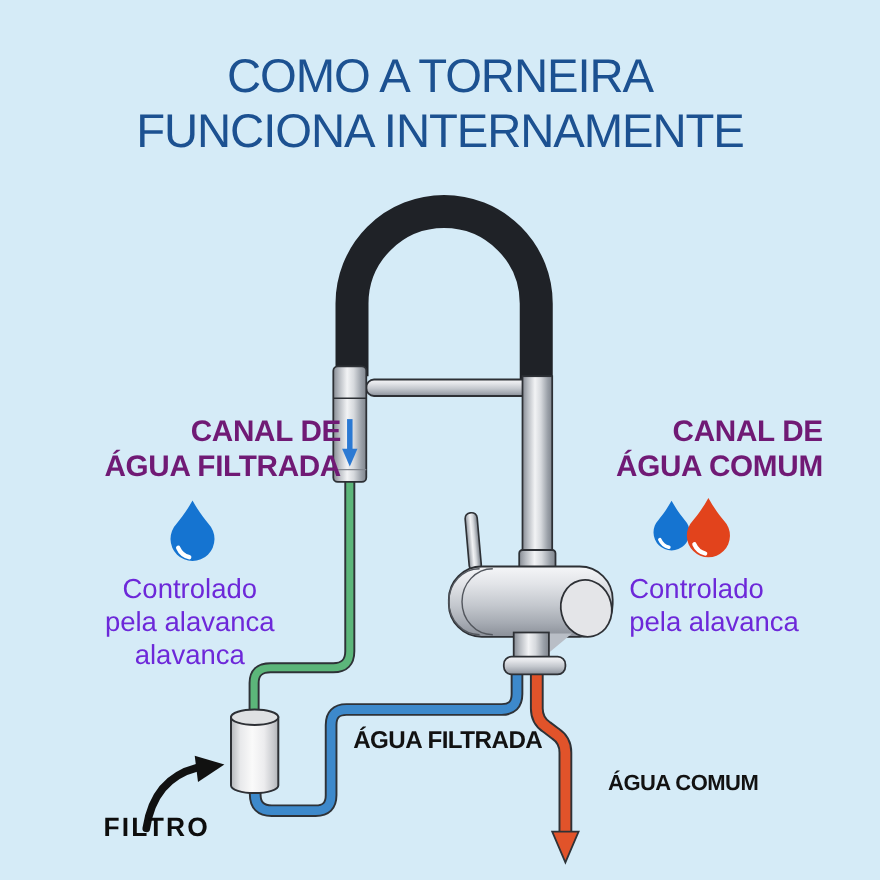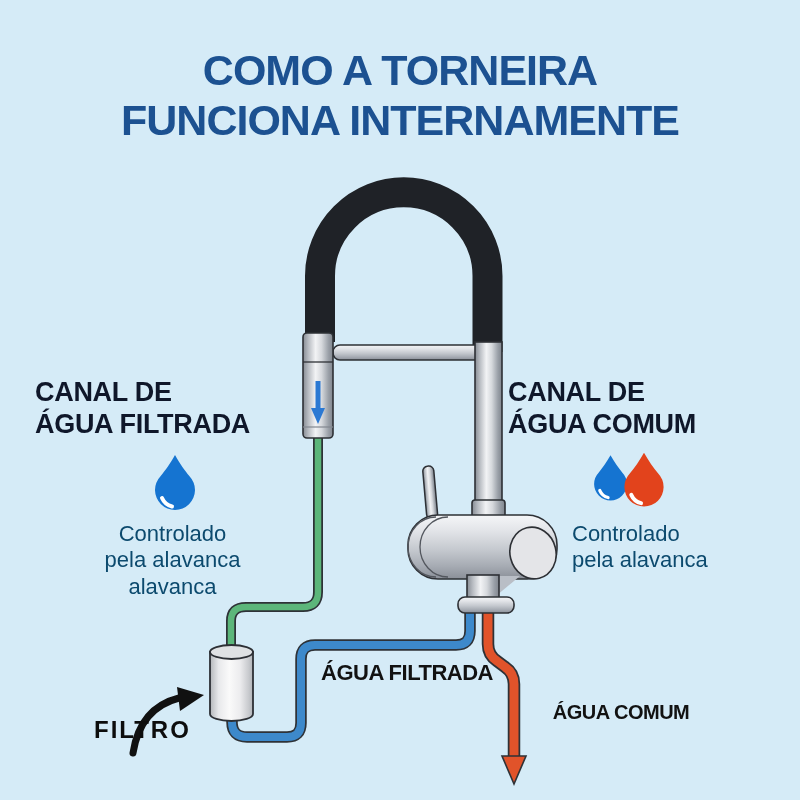--- a/index.html
+++ b/index.html
@@ -6,41 +6,41 @@
   #canvas{
     position:relative;width:800px;height:800px;overflow:hidden;
     background:#d5ebf7;
     font-family:"Liberation Sans", sans-serif;
   }
   .abs{position:absolute;}
   .block{display:block;}
   #stage{position:absolute;left:0;top:0;}
   .title{
     top:46px;left:0;width:800px;text-align:center;
-    color:#1c5191;font-weight:bold;font-size:43px;line-height:1.16;letter-spacing:-1px;
+    color:#1c5191;font-weight:normal;font-size:43px;line-height:1.16;letter-spacing:-1px;
   }
   .canal{
-    color:#0f172a;font-weight:bold;font-size:27px;line-height:1.18;
-    letter-spacing:-0.3px;text-align:left;white-space:nowrap;
+    color:#701a75;font-weight:bold;font-size:27px;line-height:1.18;
+    letter-spacing:-0.3px;text-align:right;white-space:nowrap;
   }
   #canal-left{left:35px;top:377px;width:275px;}
   #canal-right{left:508px;top:377px;width:240px;}
-  .desc{font-size:22px;color:#0c4a6e;line-height:1.2;}
+  .desc{font-size:25px;color:#6d28d9;line-height:1.2;}
   #desc-left{left:60px;top:521px;width:225px;text-align:center;}
   #desc-right{left:572px;top:521px;text-align:left;}
   #label-filtrada{
     left:318px;top:660px;width:178px;text-align:center;
     font-weight:bold;font-size:22px;letter-spacing:-0.5px;color:#121212;white-space:nowrap;
   }
   #label-comum{
     left:538px;top:699px;width:166px;text-align:center;
     font-weight:bold;font-size:20px;letter-spacing:-0.5px;line-height:1.35;color:#121212;white-space:nowrap;
   }
   #label-filtro{
-    left:94px;top:716px;font-weight:bold;font-size:24px;letter-spacing:2px;color:#0d0d0d;
+    left:94px;top:739px;font-weight:bold;font-size:24px;letter-spacing:2px;color:#0d0d0d;
   }
 </style>
 </head>
 <body>
 
 <div id="canvas">
 
   <svg id="stage" width="800" height="800" viewBox="0 0 800 800">
     <defs>
       <linearGradient id="steelV" x1="0" y1="0" x2="0" y2="1">

